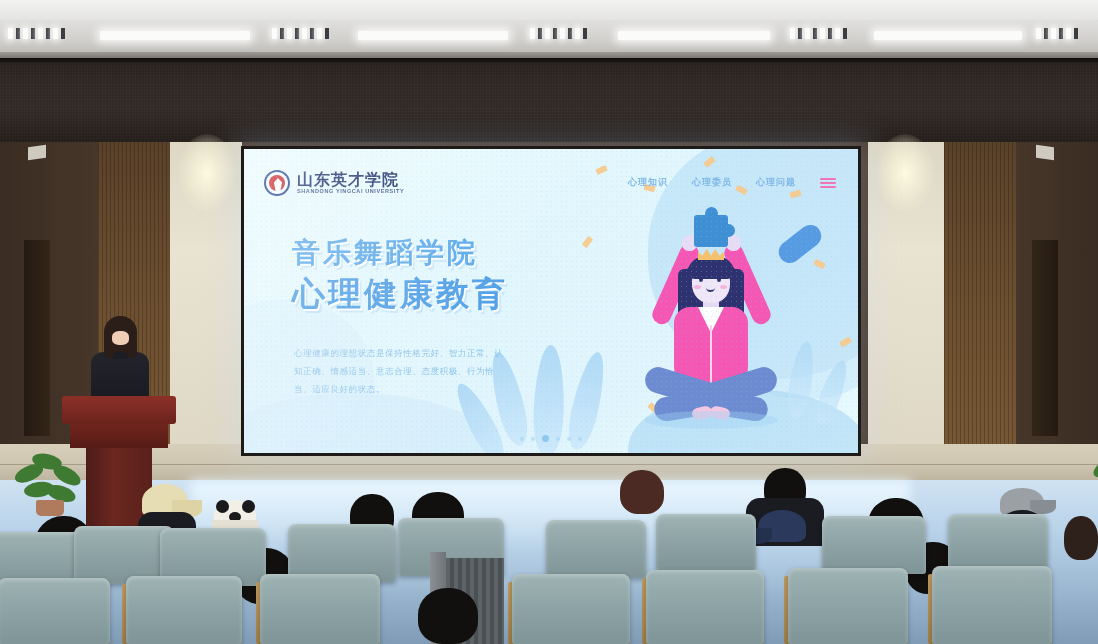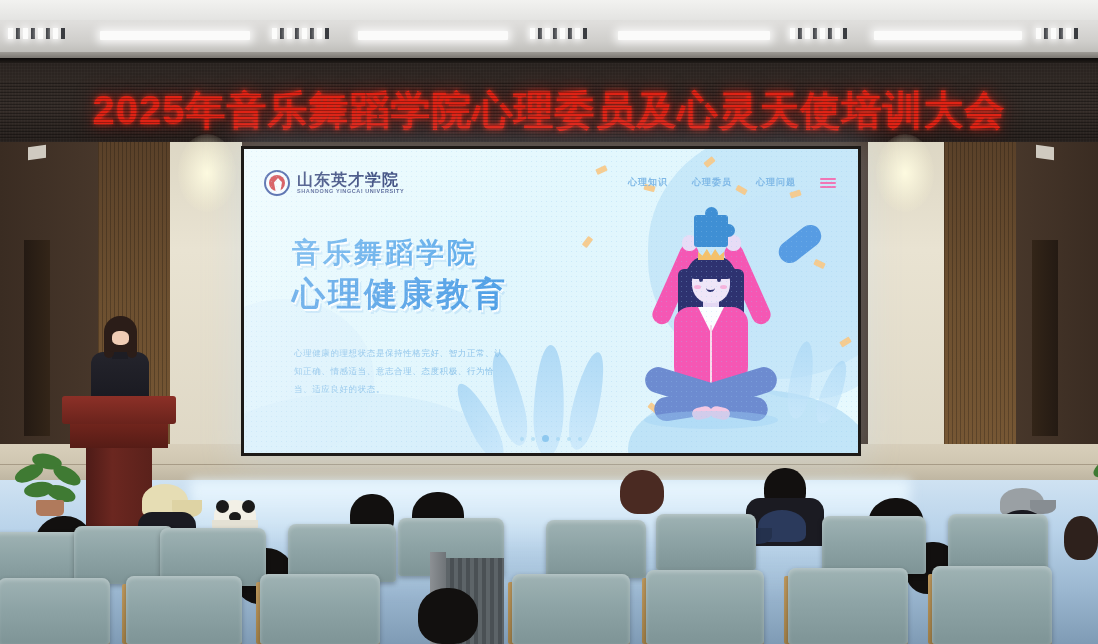--- a/index.html
+++ b/index.html
@@ -368,21 +368,20 @@
         <i></i>
         <i></i>
         <i></i>
         <i></i>
     </div>
 
     <div class="ceiling-lip"></div>
   </div>
 
   <div class="led-band"></div>
-  <div class="led-text">2025年音乐舞蹈学院心理委员及心灵天使培训大会</div>
 
   <div class="room">
     <div class="wall-dark-l"></div>
     <div class="door-l"></div>
     <div class="wall-slat-l"></div>
     <div class="wall-cream-l"></div>
     <div class="wall-glow-l"></div>
     <div class="speaker-l"></div>
 
     <div class="wall-dark-r"></div>

